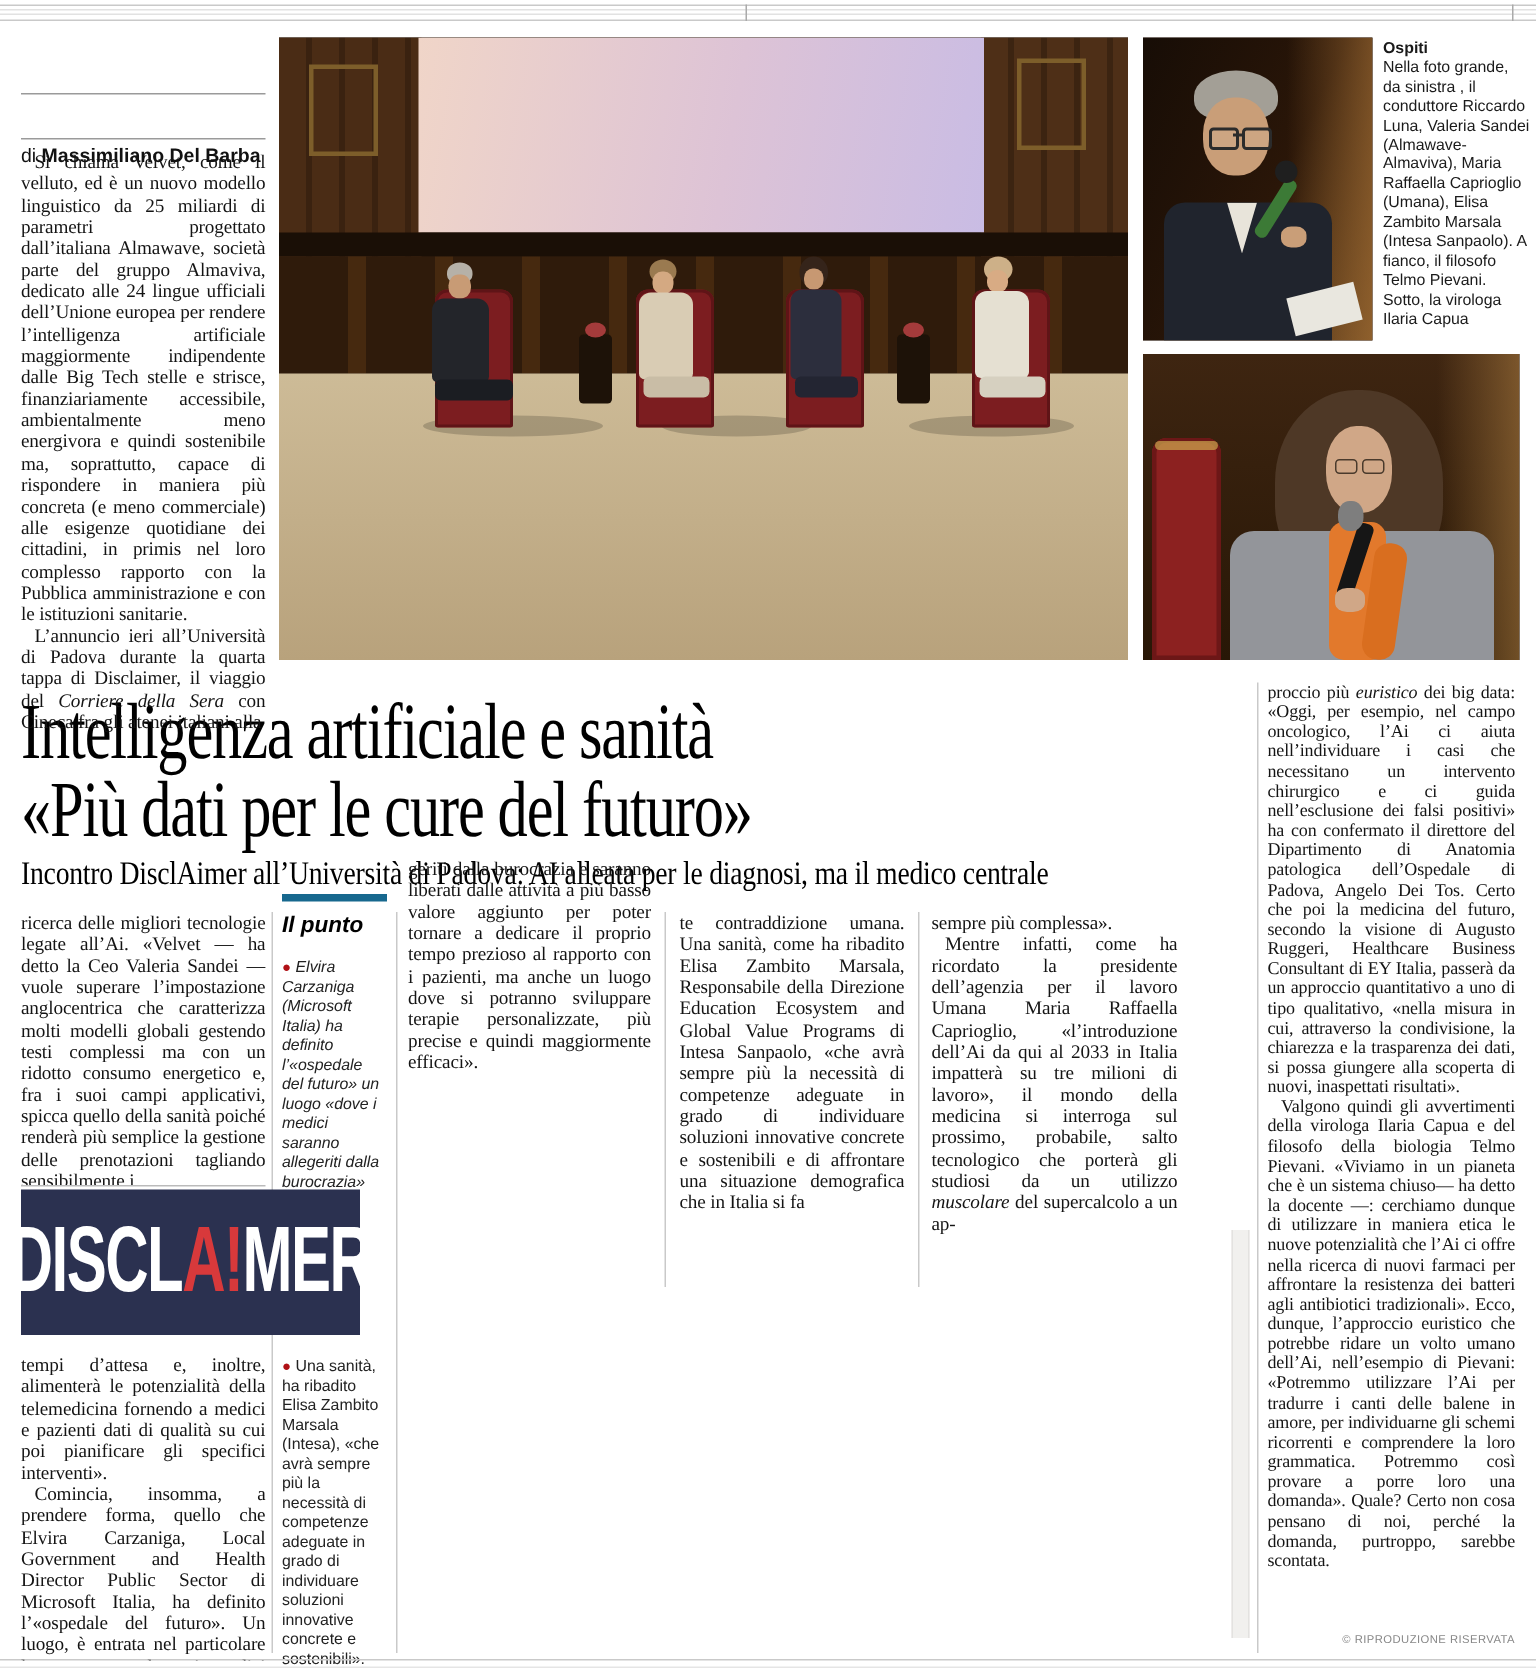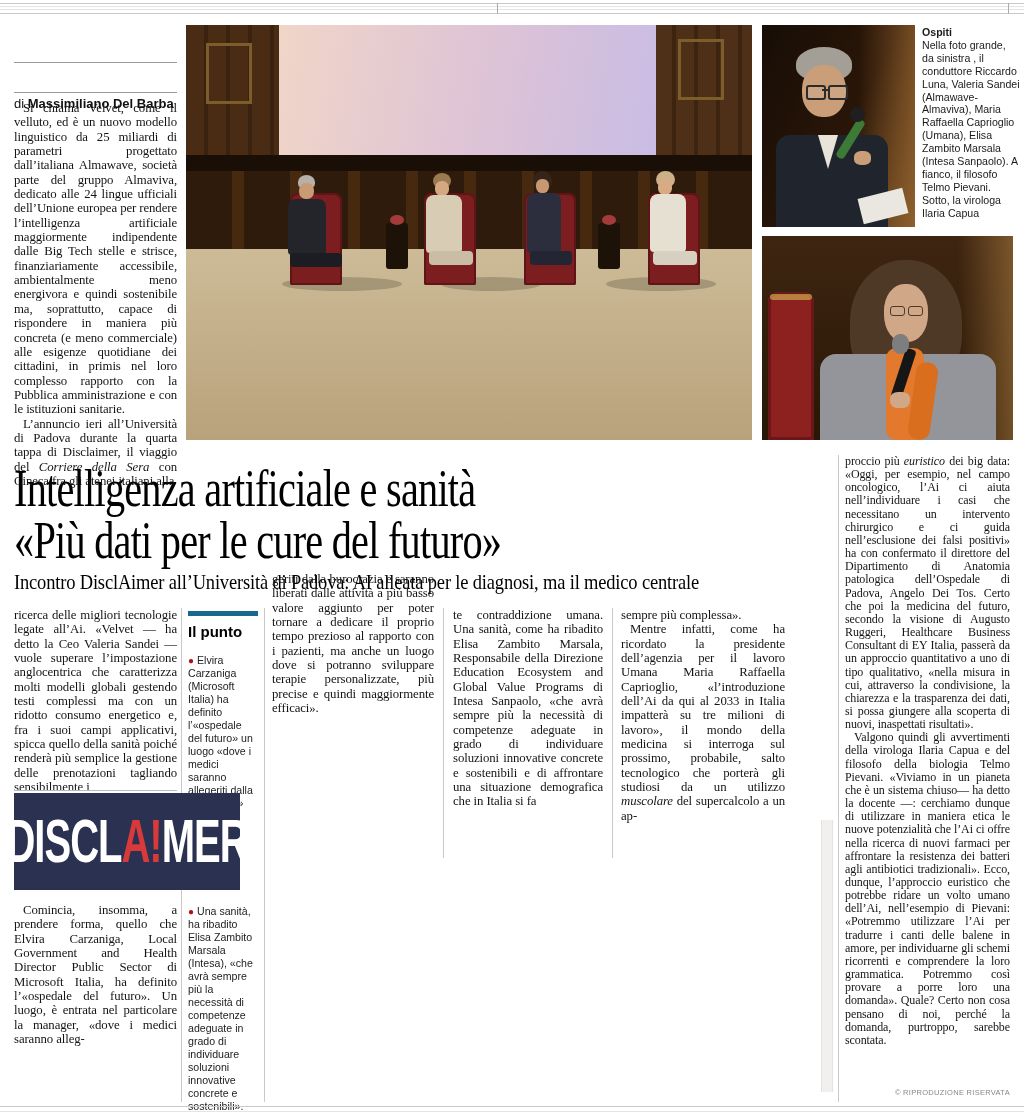--- a/index.html
+++ b/index.html
@@ -157,34 +157,35 @@
   <div class="vrule" style="left:443px;top:608px;height:250px;"></div>
   <div class="vrule" style="left:612px;top:608px;height:250px;"></div>
   <div class="vrule" style="left:838px;top:455px;height:647px;"></div>
   <div class="scrollstrip" style="left:821px;top:820px;width:10px;height:272px;"></div>
 
   <div class="abs bodytext" style="left:14px;top:608px;width:163px;height:182px;overflow:hidden;">
     <p>ricerca delle migliori tecnologie legate all’Ai. «Velvet — ha detto la Ceo Valeria Sandei — vuole superare l’impostazione anglocentrica che caratterizza molti modelli globali gestendo testi complessi ma con un ridotto consumo energetico e, fra i suoi campi applicativi, spicca quello della sanità poiché renderà più semplice la gestione delle prenotazioni tagliando sensibilmente i</p>
   </div>
   <div class="hrule" style="left:14px;top:790px;width:163px;background:#bbb;"></div>
 
-  <div class="abs" style="left:188px;top:611px;width:70px;">
+  <div class="abs" style="left:188px;top:596px;width:70px;font-style:italic;">
     <div style="height:5px;background:#17688e;"></div>
     <div class="boxhead" style="margin-top:7px;">Il punto</div>
     <div class="quote" style="margin-top:14px;">
       <span class="dot">●</span>
       <span>Elvira Carzaniga (Microsoft Italia) ha definito l’«ospedale del futuro» un luogo «dove i medici saranno allegeriti dalla burocrazia»</span>
     </div>
   </div>
 
   <div class="logo" style="left:14px;top:793px;width:226px;height:97px;">
     <div class="txt"><span>DISCL</span><span class="red">A!</span><span>MER</span></div>
   </div>
 
   <div class="abs bodytext" style="left:14px;top:903px;width:163px;height:204px;overflow:hidden;">
+    <p>tempi d’attesa e, inoltre, alimenterà le potenzialità della telemedicina fornendo a medici e pazienti dati di qualità su cui poi pianificare gli specifici interventi».</p>
     <p class="ind">Comincia, insomma, a prendere forma, quello che Elvira Carzaniga, Local Government and Health Director Public Sector di Microsoft Italia, ha definito l’«ospedale del futuro». Un luogo, è entrata nel particolare la manager, «dove i medici saranno alleg-</p>
   </div>
 
   <div class="abs quote" style="left:188px;top:905px;width:70px;">
     <span class="dot">●</span>
     <span>Una sanità, ha ribadito Elisa Zambito Marsala (Intesa), «che avrà sempre più la necessità di competenze adeguate in grado di individuare soluzioni innovative concrete e sostenibili».</span>
   </div>
 
   <div class="abs bodytext" style="left:272px;top:572px;width:162px;height:252px;overflow:hidden;">
     <p>geriti dalla burocrazia e saranno liberati dalle attività a più basso valore aggiunto per poter tornare a dedicare il proprio tempo prezioso al rapporto con i pazienti, ma anche un luogo dove si potranno sviluppare terapie personalizzate, più precise e quindi maggiormente efficaci».</p>

